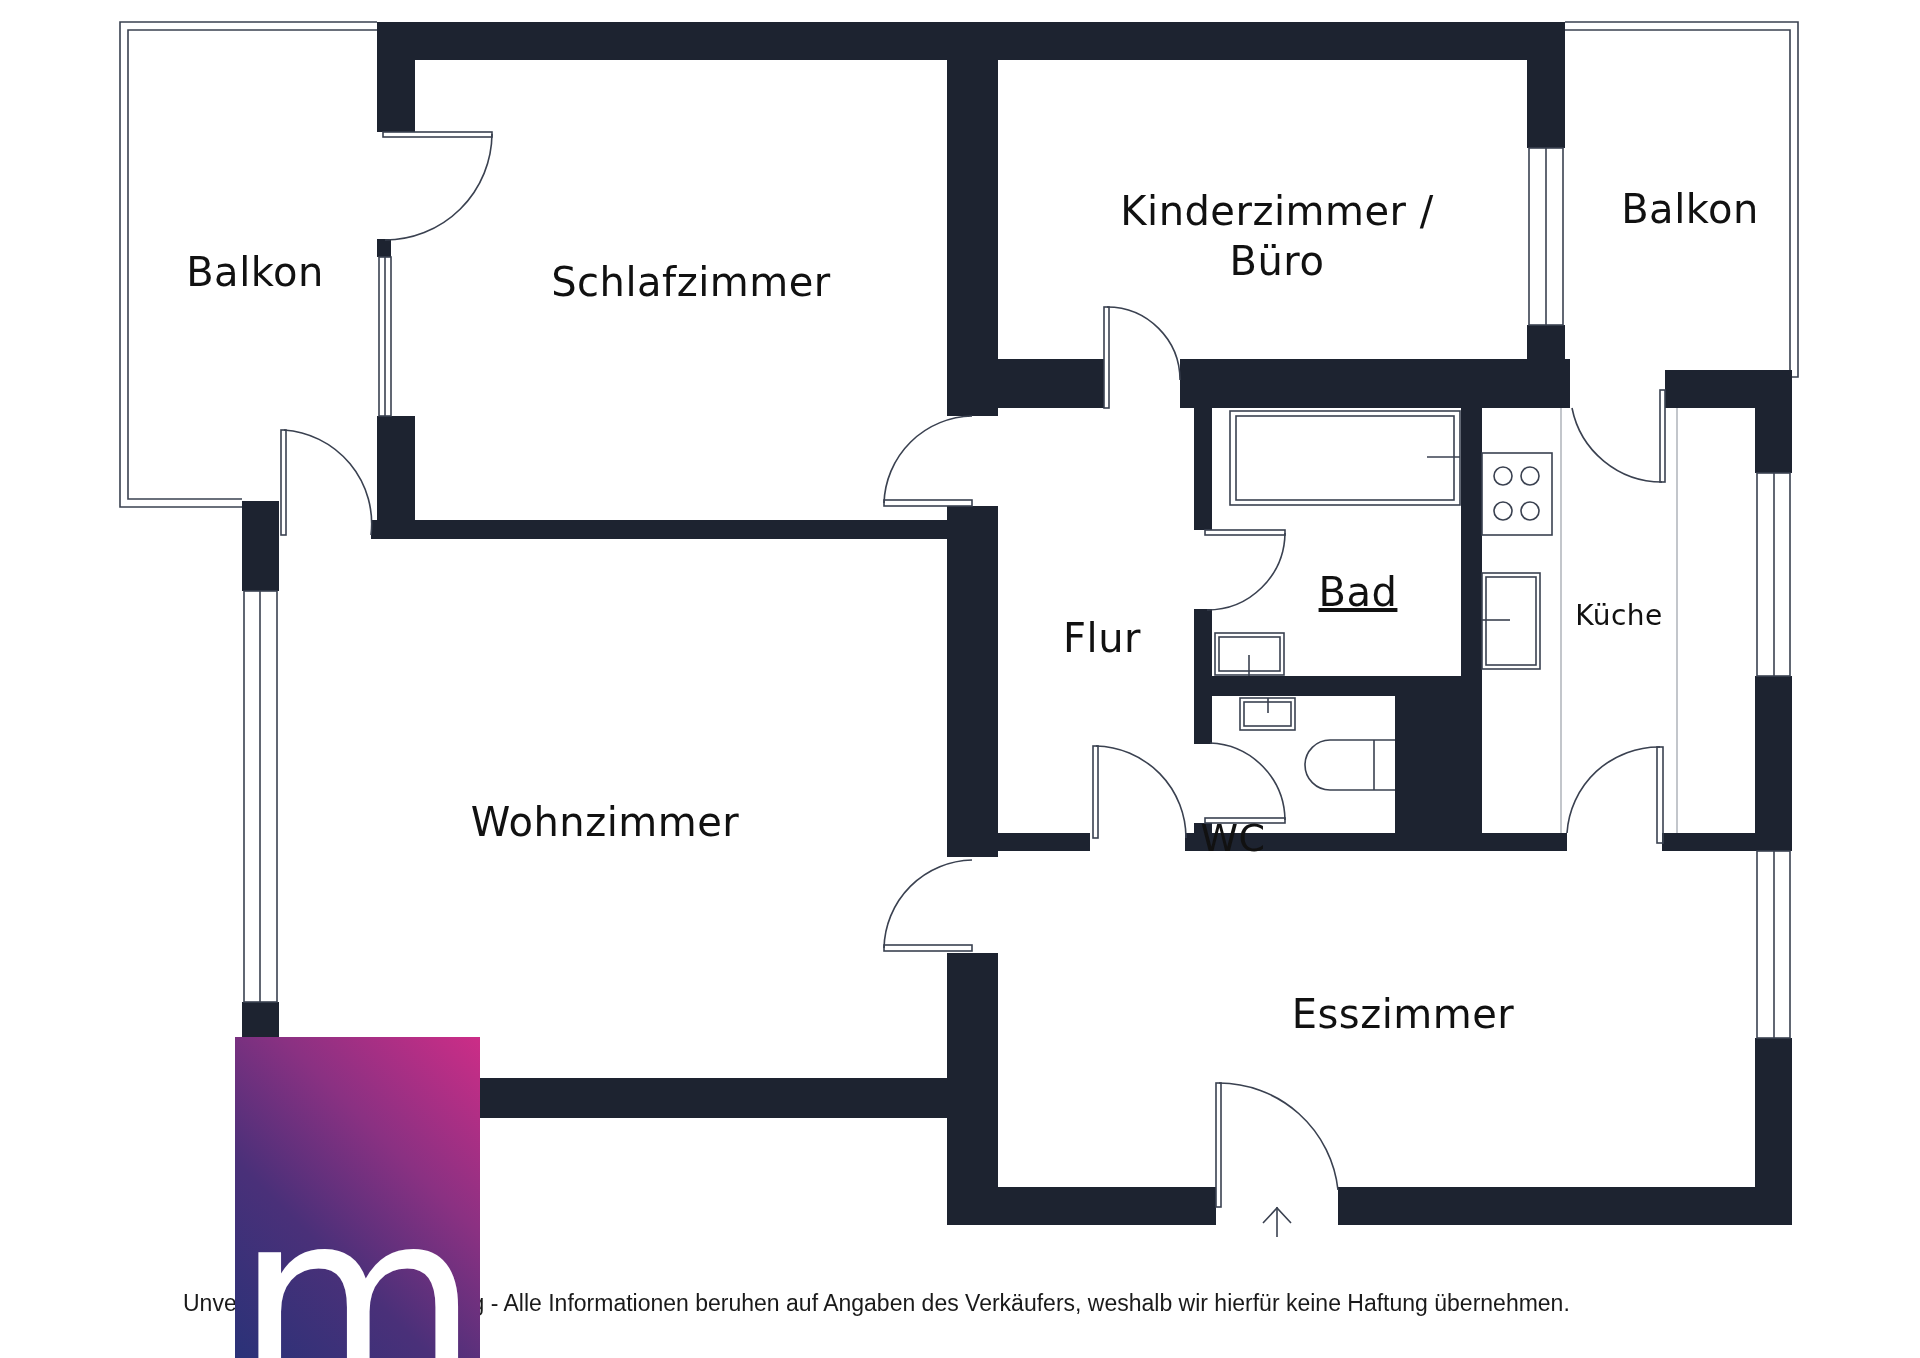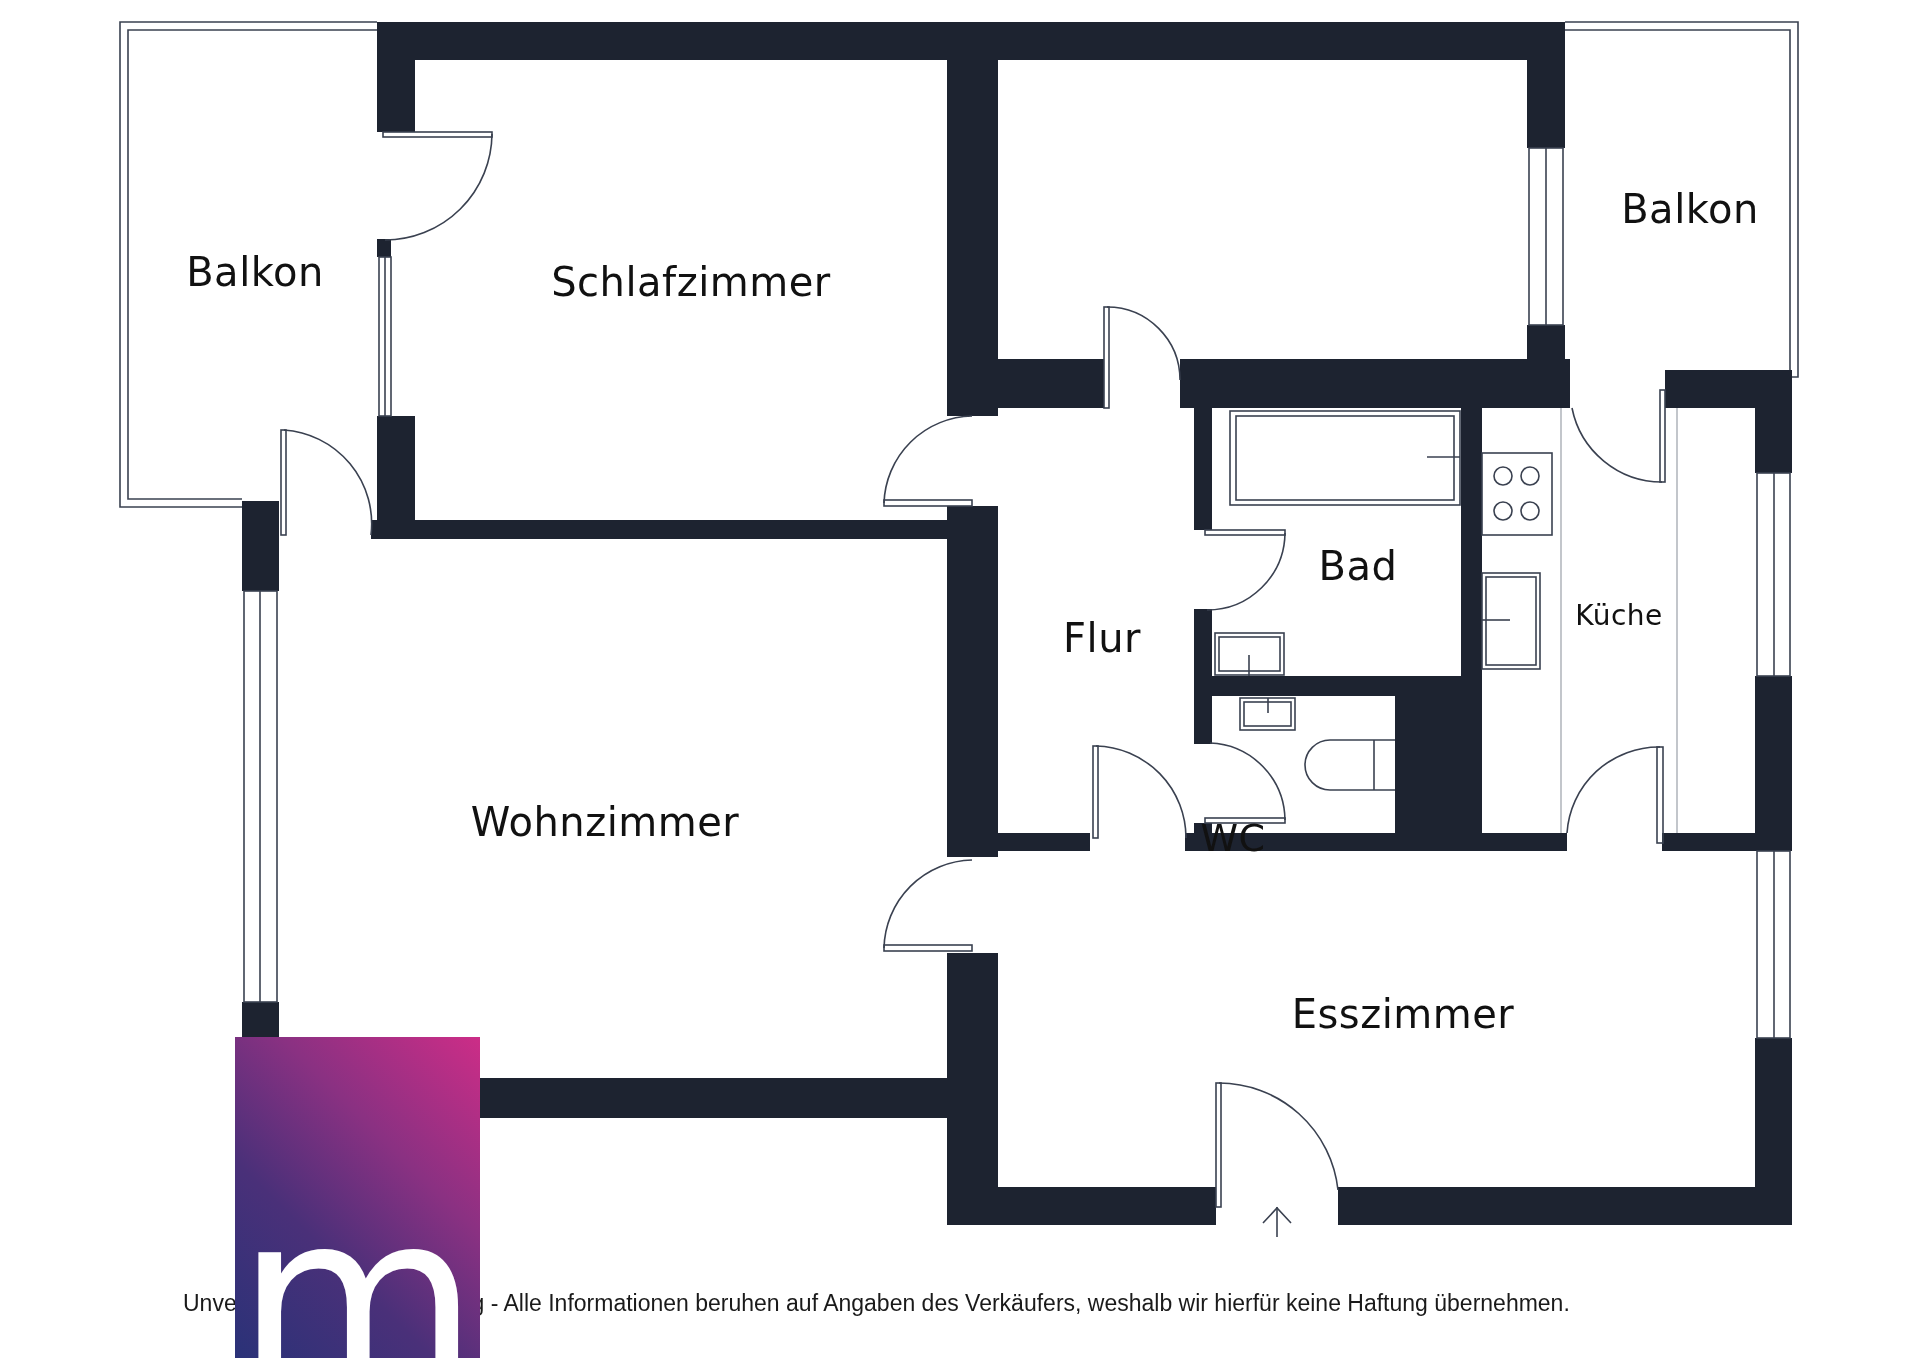--- a/index.html
+++ b/index.html
@@ -164,24 +164,26 @@
 
   <g>
     <line class="line" x1="1277" y1="1207" x2="1277" y2="1237"></line>
     <polyline class="line" points="1263,1223 1277,1208 1291,1223"></polyline>
   </g>
 </svg>
 
 <div class="room-label lg" style="left:255px; top:272px;">Balkon</div>
 <div class="room-label lg" style="left:691px; top:282px;">Schlafzimmer</div>
 <div class="room-label lg" style="left:1277px; top:236px;">
+  <div>Kinderzimmer /</div>
+  <div>Büro</div>
 </div>
 <div class="room-label lg" style="left:1690px; top:209px;">Balkon</div>
 <div class="room-label lg" style="left:1102px; top:614px;margin-top:24px;">Flur</div>
-<div class="room-label lg" style="left:1358px; top:566px;">Bad</div>
+<div class="room-label lg" style="left:1358px; top:592px;text-decoration:underline;">Bad</div>
 <div class="room-label sm" style="left:1619px; top:615px;">Küche</div>
 <div class="room-label md" style="left:1233px; top:792px;margin-top:47px;">WC</div>
 <div class="room-label lg" style="left:605px; top:822px;text-align:right;">Wohnzimmer</div>
 <div class="room-label lg" style="left:1403px; top:1014px;">Esszimmer</div>
 
 <div id="disclaimer">Unverbindliche Visualisierung - Alle Informationen beruhen auf Angaben des Verkäufers, weshalb wir hierfür keine Haftung übernehmen.</div>
 
 <div id="logo">
   <div id="logo-letter">m</div>
 </div>

